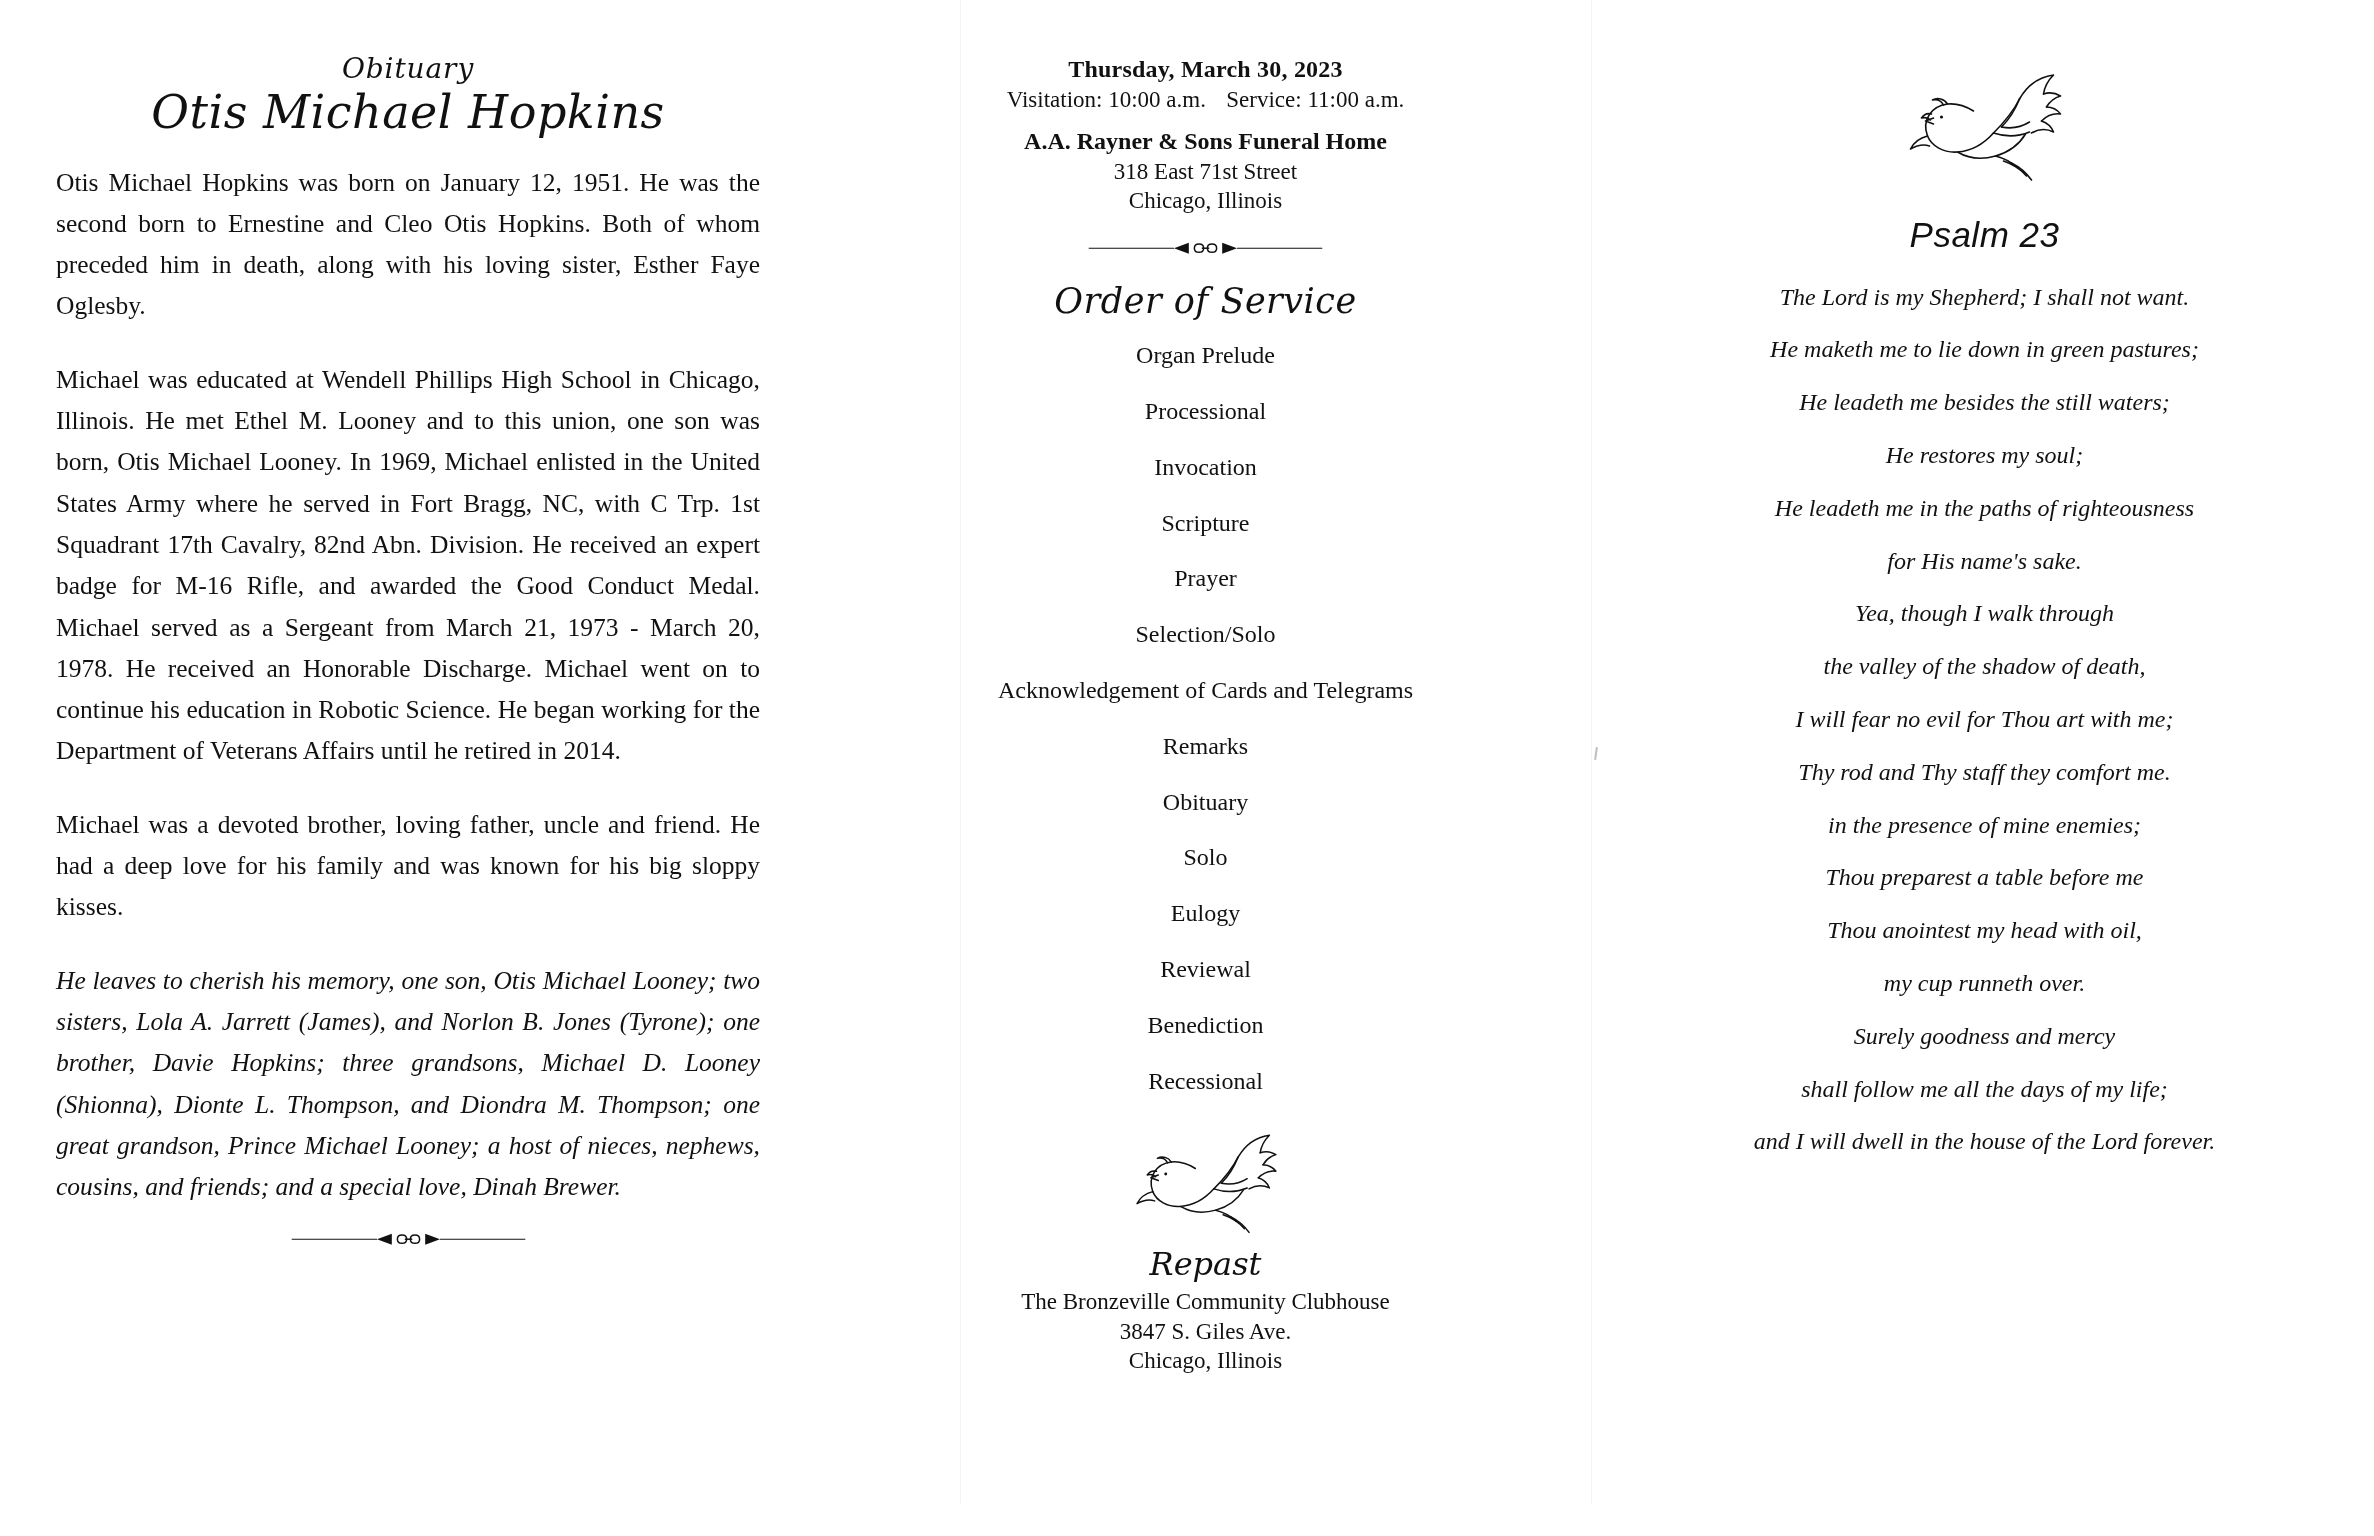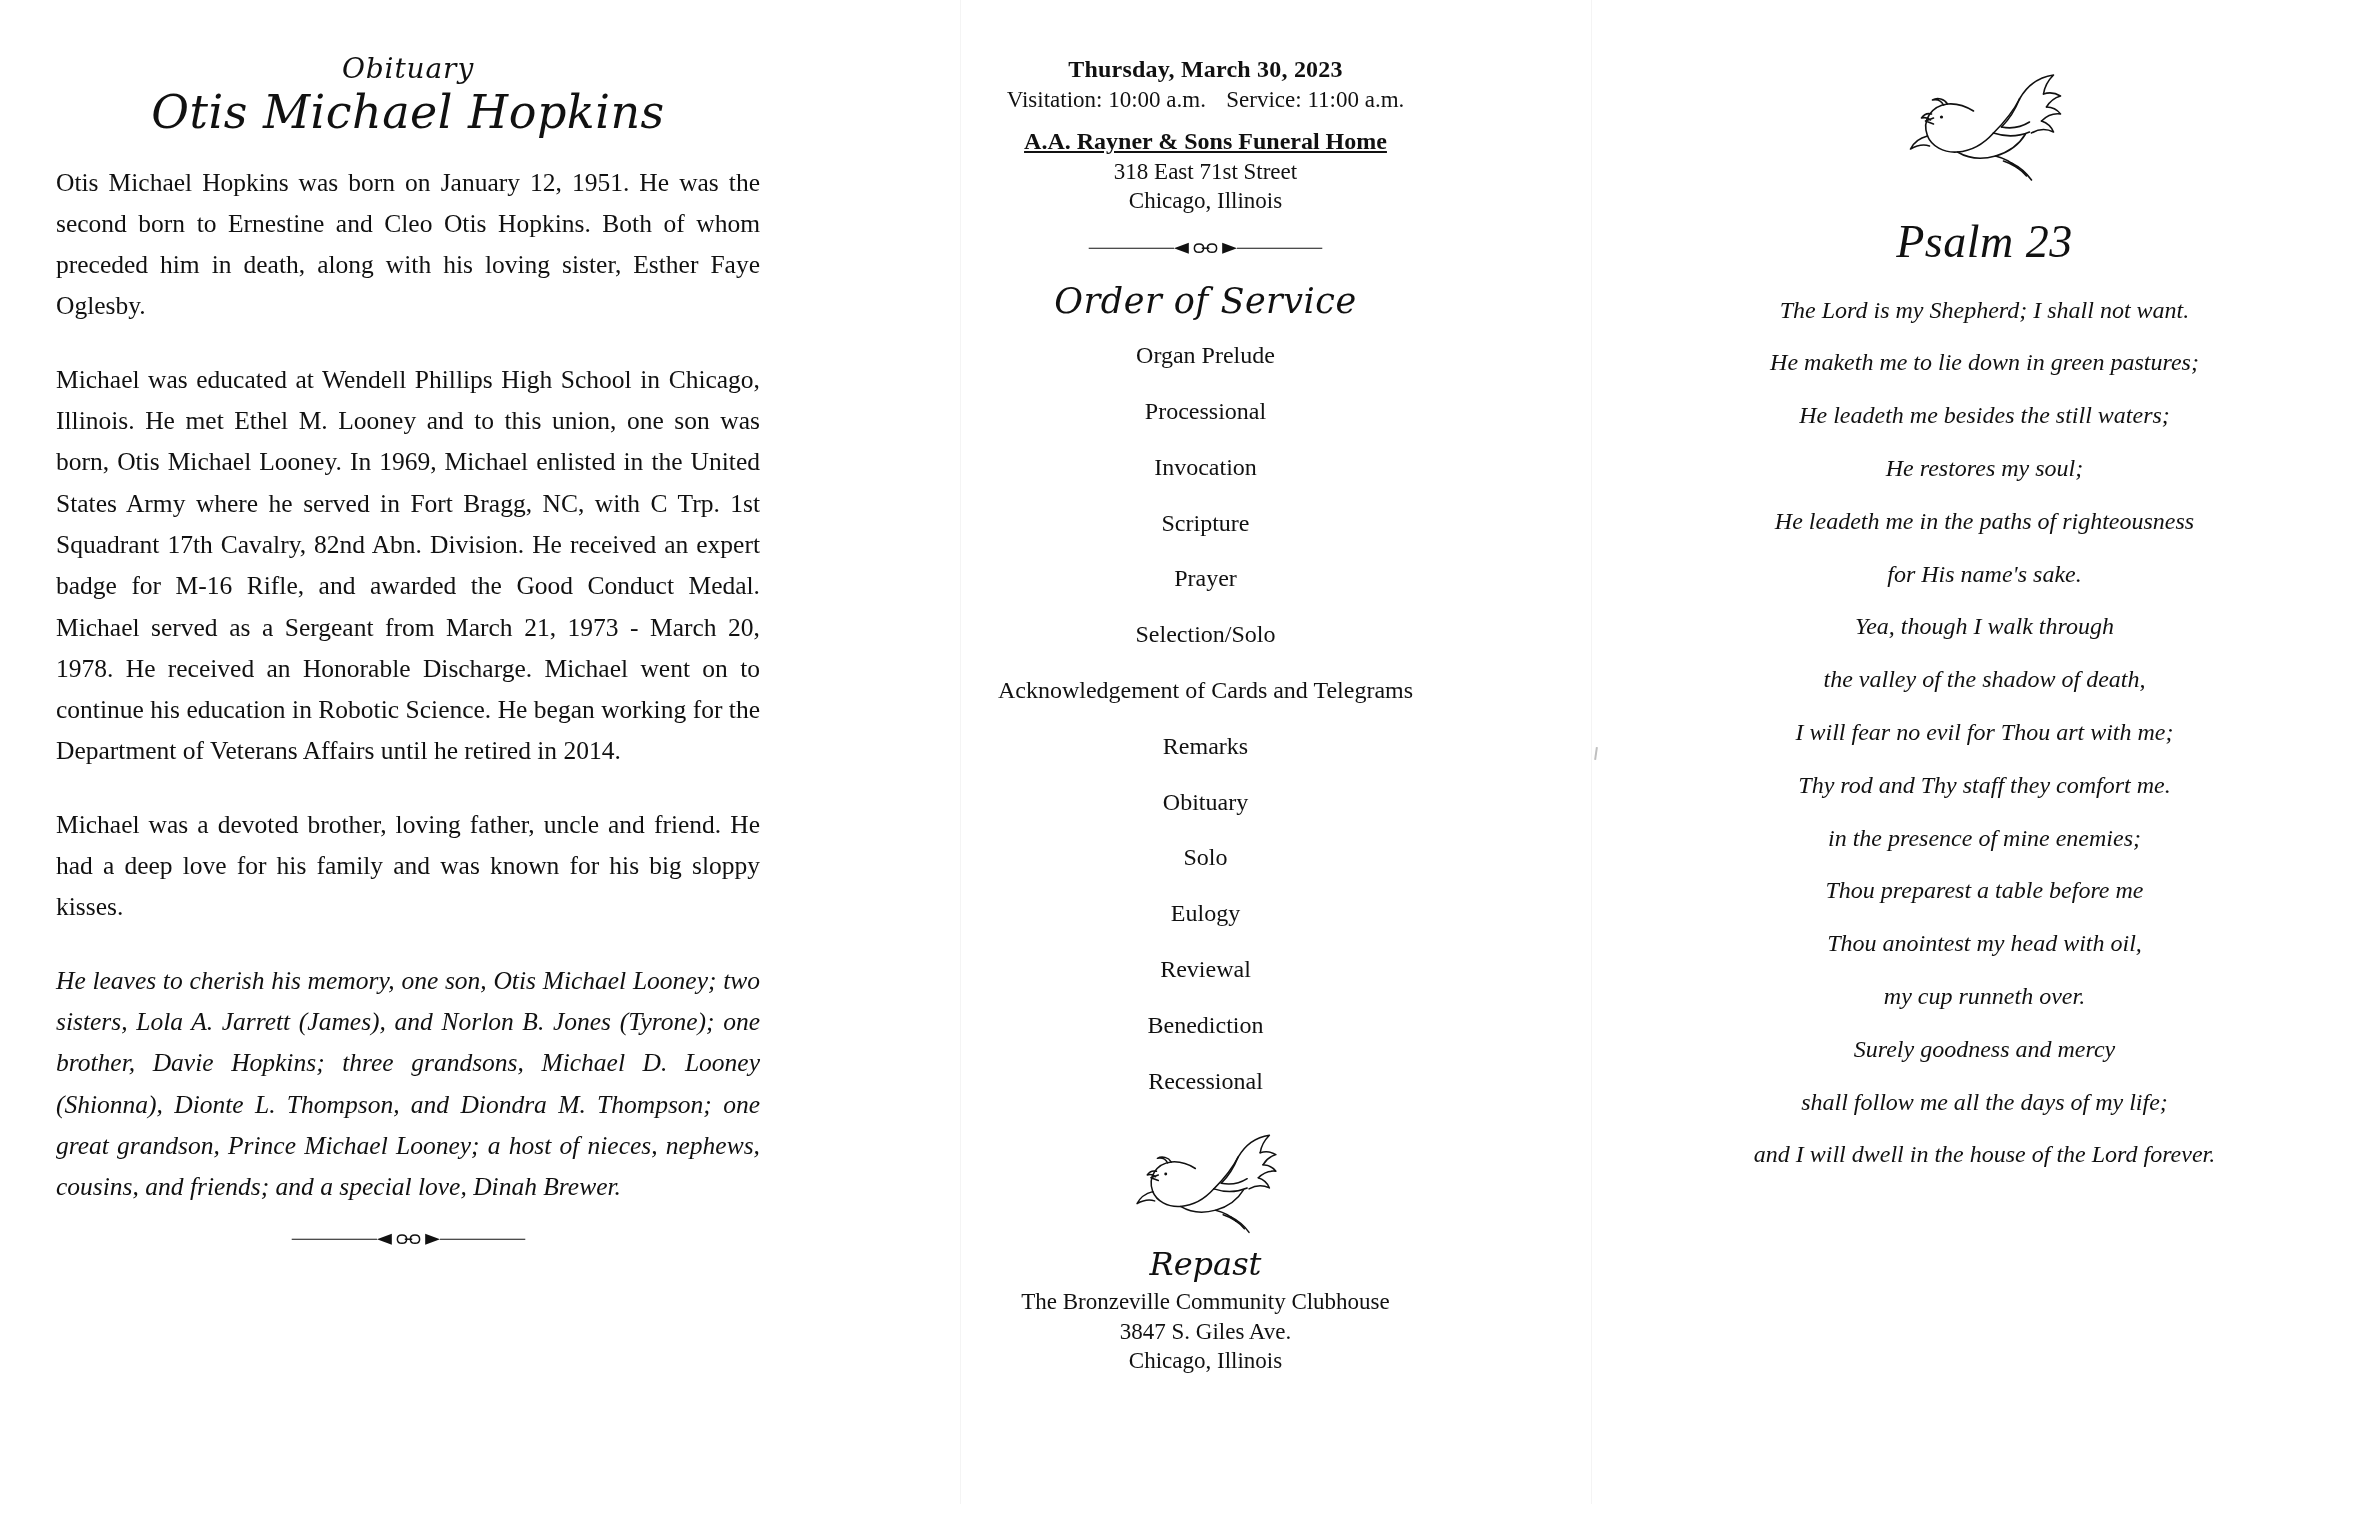--- a/index.html
+++ b/index.html
@@ -93,21 +93,20 @@
   }
   .svc-times {
     font-size: 23px;
     margin: 3.7px 0 15px 0;
   }
   .svc-times .gap { display: inline-block; width: 20.4px; }
   .svc-home {
     font-size: 24px;
     font-weight: bold;
     margin: 0 0 1.9px 0;
-    text-decoration: underline;
   }
   .svc-addr {
     font-size: 23px;
     line-height: 1.28;
     margin: 0;
   }
   .oos-title {
     font-family: "DejaVu Serif", serif;
     font-style: italic;
     font-size: 35px;
@@ -138,23 +137,23 @@
     margin: 0;
   }
 
   
   .dove-top {
     display: flex;
     justify-content: center;
     margin: 16.7px 0 28px 0;
   }
   .psalm-title {
-    font-family: Liberation Serif, serif;
-    font-style: italic;
-    font-size: 46px;
+    font-family: Liberation Sans, sans-serif;
+    font-style: italic;
+    font-size: 35px;
     margin: 0 0 28px 0;
     letter-spacing: 0.5px;
   }
   .psalm-line {
     font-size: 24px;
     font-style: italic;
     line-height: 1.2;
     margin: 0 0 24px 0;
   }
   .psalm-line:last-child { margin-bottom: 0; }

